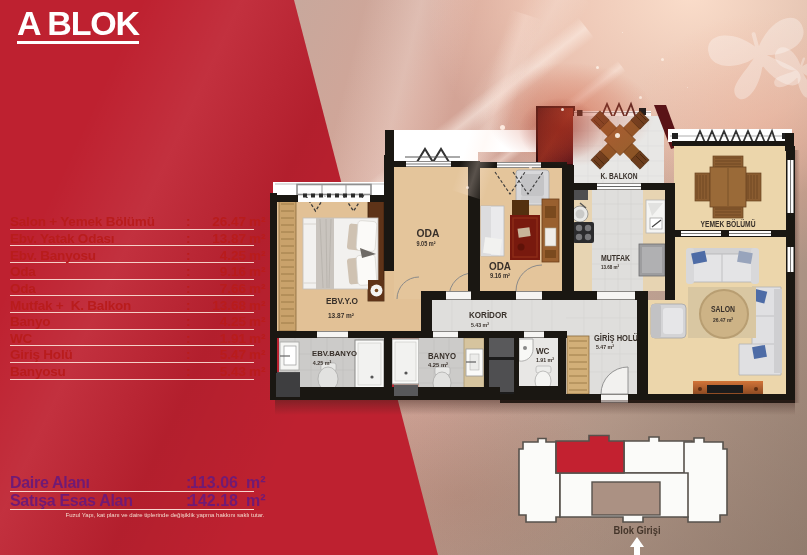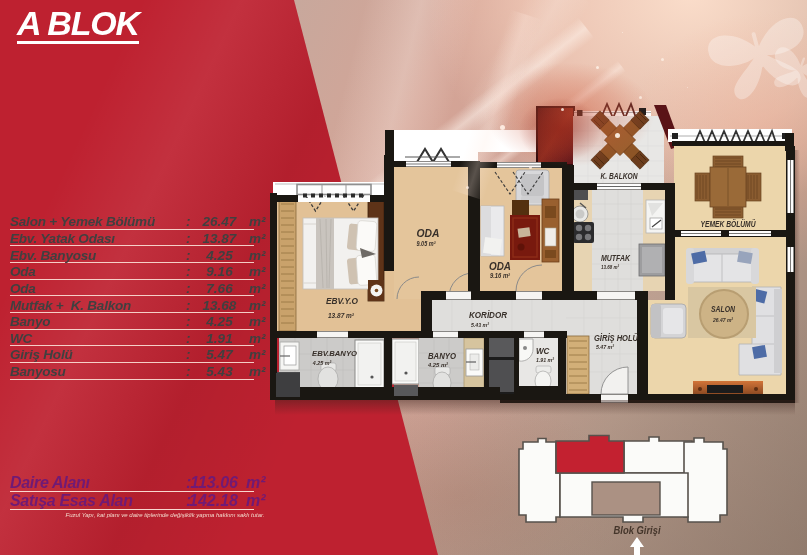--- a/index.html
+++ b/index.html
@@ -1,22 +1,22 @@
 <!DOCTYPE html>
 <html><head>
 <meta charset="utf-8">
 <style>
   html,body{margin:0;padding:0;}
-  #page{position:relative;width:807px;height:555px;overflow:hidden;font-family:"Liberation Sans",sans-serif;font-style:italic;}
+  #page{position:relative;width:807px;height:555px;overflow:hidden;font-family:"Liberation Sans",sans-serif;}
   .abs{position:absolute;}
   .hdr{color:#fff;font-weight:bold;}
-  .row{position:absolute;left:10px;width:244px;color:#404040;font-weight:bold;font-size:13.5px;border-bottom:1.5px solid rgba(255,236,225,0.85);height:15.6px;}
+  .row{position:absolute;left:10px;width:244px;color:#b91c1c;font-weight:bold;font-size:13.5px;border-bottom:1.5px solid rgba(255,236,225,0.85);height:15.6px;}
   .row .nm{position:absolute;left:0;top:1px;letter-spacing:-0.2px;}
   .row .cl{position:absolute;left:176px;top:1px;}
-  .row .vl{position:absolute;left:183px;width:53px;top:1px;text-align:center;}
+  .row .vl{position:absolute;left:183px;width:53px;top:1px;text-align:right;}
   .row .m2{position:absolute;left:239px;top:1px;}
   .brow{position:absolute;left:10px;width:244px;color:#701a75;font-weight:bold;font-size:16px;border-bottom:1.5px solid rgba(255,236,225,0.9);height:17px;}
   .brow .nm{position:absolute;left:0;top:0px;letter-spacing:-0.3px;}
   .brow .cl{position:absolute;left:176px;top:0px;}
   .brow .vl{position:absolute;left:176px;width:52px;top:0px;text-align:right;}
   .brow .m2{position:absolute;left:236px;top:0px;}
   svg text{font-family:"Liberation Sans",sans-serif;}
 </style>
 </head>
 <body>

